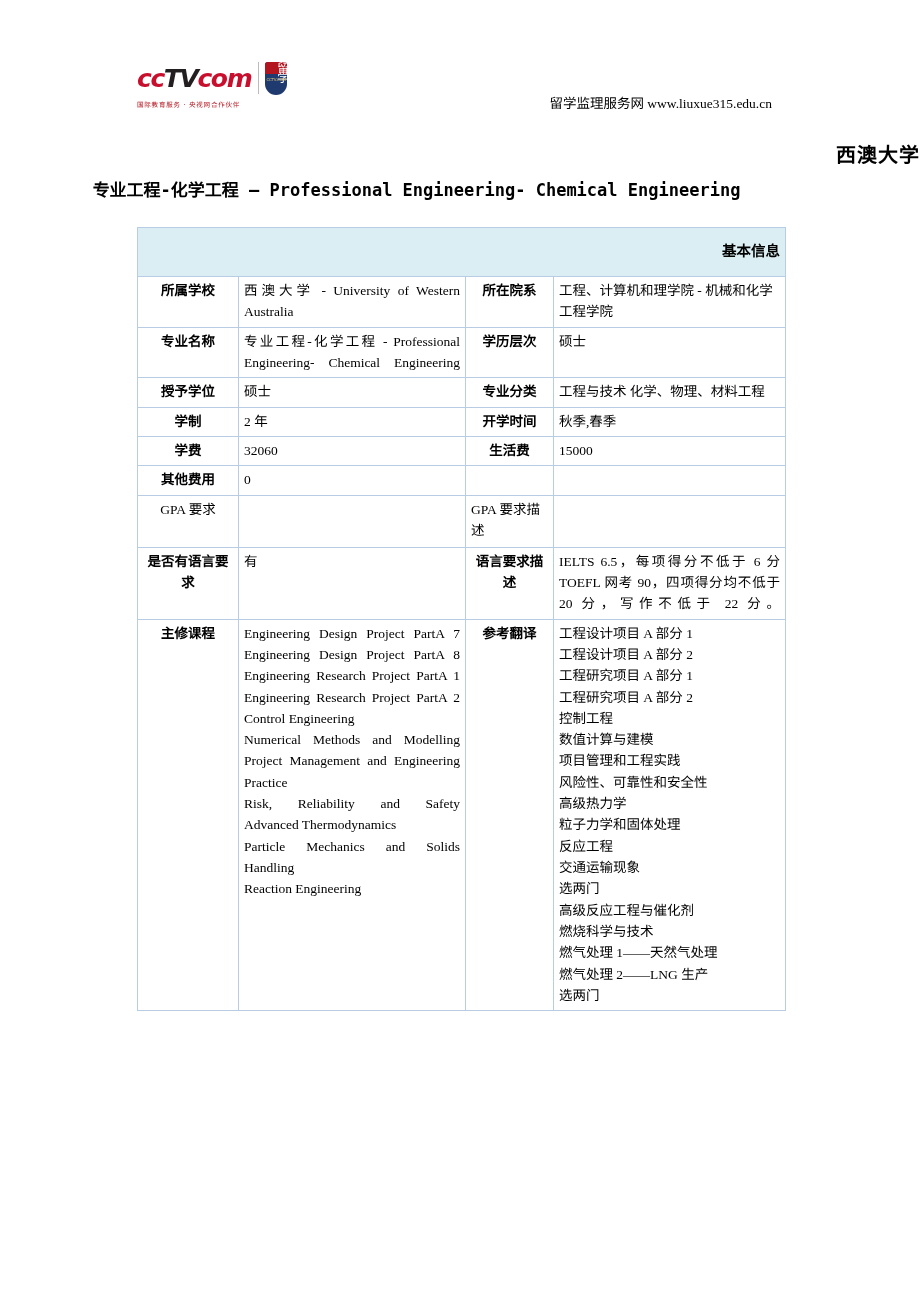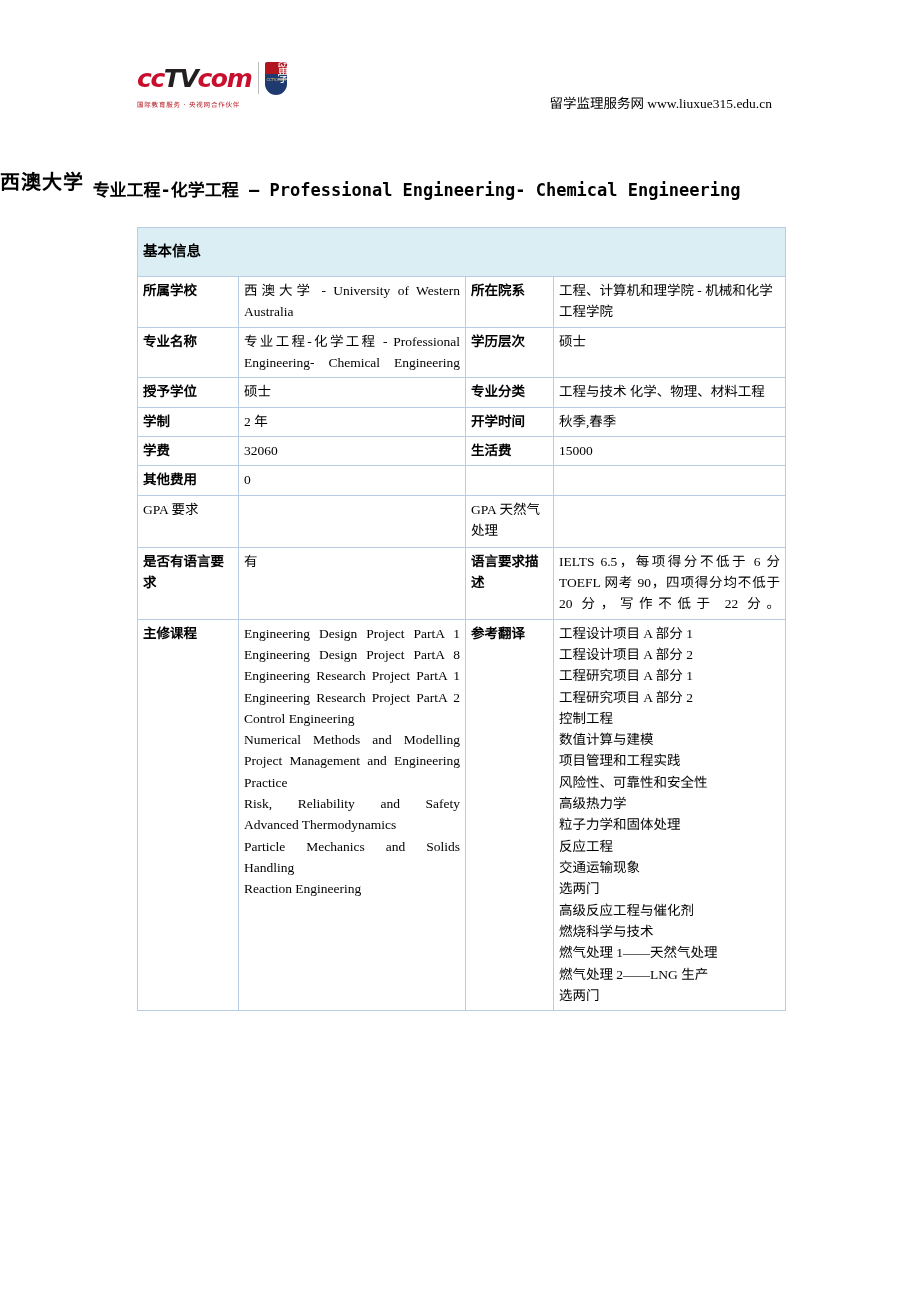--- a/index.html
+++ b/index.html
@@ -122,26 +122,25 @@
     white-space: nowrap;
     font-family: "Liberation Serif", "DejaVu Serif", serif;
   }
 
   
   .doc-title {
     position: absolute;
     left: 0;
     top: 139px;
     width: 920px;
-    text-align: left;
+    text-align: right;
     font-size: 20px;
     font-weight: bold;
     letter-spacing: 1px;
     font-family: "DejaVu Sans", "Liberation Sans", sans-serif;
-    margin-top: 27px;
   }
 
   .doc-subtitle {
     position: absolute;
     left: 0;
     top: 176px;
     width: 833px;
     text-align: center;
     font-size: 17px;
     font-weight: bold;
@@ -168,31 +167,32 @@
     word-break: break-word;
   }
 
   .col-lbl1 { width: 101px; }
   .col-val1 { width: 227px; }
   .col-lbl2 { width: 88px; }
   .col-val2 { width: 232px; }
 
   .band {
     background: #daeef3;
-    text-align: left;
+    text-align: right;
     font-weight: bold;
     font-size: 14.5px;
     font-family: "DejaVu Sans", "Liberation Sans", sans-serif;
     padding-top: 12px !important;
     padding-bottom: 13px !important;
     vertical-align: middle !important;
     margin-top: 12px;
   }
 
   .lbl {
+    text-align: center;
     font-weight: bold;
     vertical-align: middle;
     font-family: "DejaVu Sans", "Liberation Sans", sans-serif;
     font-size: 13.5px;
   }
   .lbl-serif {
     font-family: "Liberation Serif", "DejaVu Serif", serif;
     font-weight: normal;
   }
 
@@ -291,39 +291,39 @@
       <tr>
         <td class="lbl">其他费用</td>
         <td class="val">0</td>
         <td class="lbl"></td>
         <td class="val"></td>
       </tr>
 
       <tr style="height:52px;">
         <td class="lbl lbl-serif">GPA 要求</td>
         <td class="val"></td>
-        <td class="lbl lbl-serif" style="text-align:left;">GPA 天然气处理</td>
+        <td class="lbl lbl-serif" style="text-align:left;">GPA 要求描述</td>
         <td class="val"></td>
       </tr>
 
       <tr>
         <td class="lbl">是否有语言要求</td>
         <td class="val val-mid">有</td>
         <td class="lbl">语言要求描述</td>
         <td class="val">
           <span class="line" style="display:block;text-align:justify;text-align-last:justify;">IELTS 6.5，每项得分不低于 6 分</span>
           <span class="line" style="display:block;text-align:justify;text-align-last:justify;">TOEFL 网考 90，四项得分均不低于 20 分，写作不低于 22 分。</span>
         </td>
       </tr>
 
 
       <tr>
         <td class="lbl lbl-tall">主修课程</td>
         <td class="val courses" id="courses-en">
-            <span class="line just">Engineering Design Project PartA 1</span>
+            <span class="line just">Engineering Design Project PartA 7</span>
             <span class="line just">Engineering Design Project PartA 8</span>
             <span class="line just">Engineering Research Project PartA 1</span>
             <span class="line just">Engineering Research Project PartA 2</span>
             <span class="line">Control Engineering</span>
             <span class="line just">Numerical Methods and Modelling</span>
             <span class="line just">Project Management and Engineering Practice</span>
             <span class="line just">Risk, Reliability and Safety</span>
             <span class="line">Advanced Thermodynamics</span>
             <span class="line just">Particle Mechanics and Solids Handling</span>
             <span class="line">Reaction Engineering</span>

